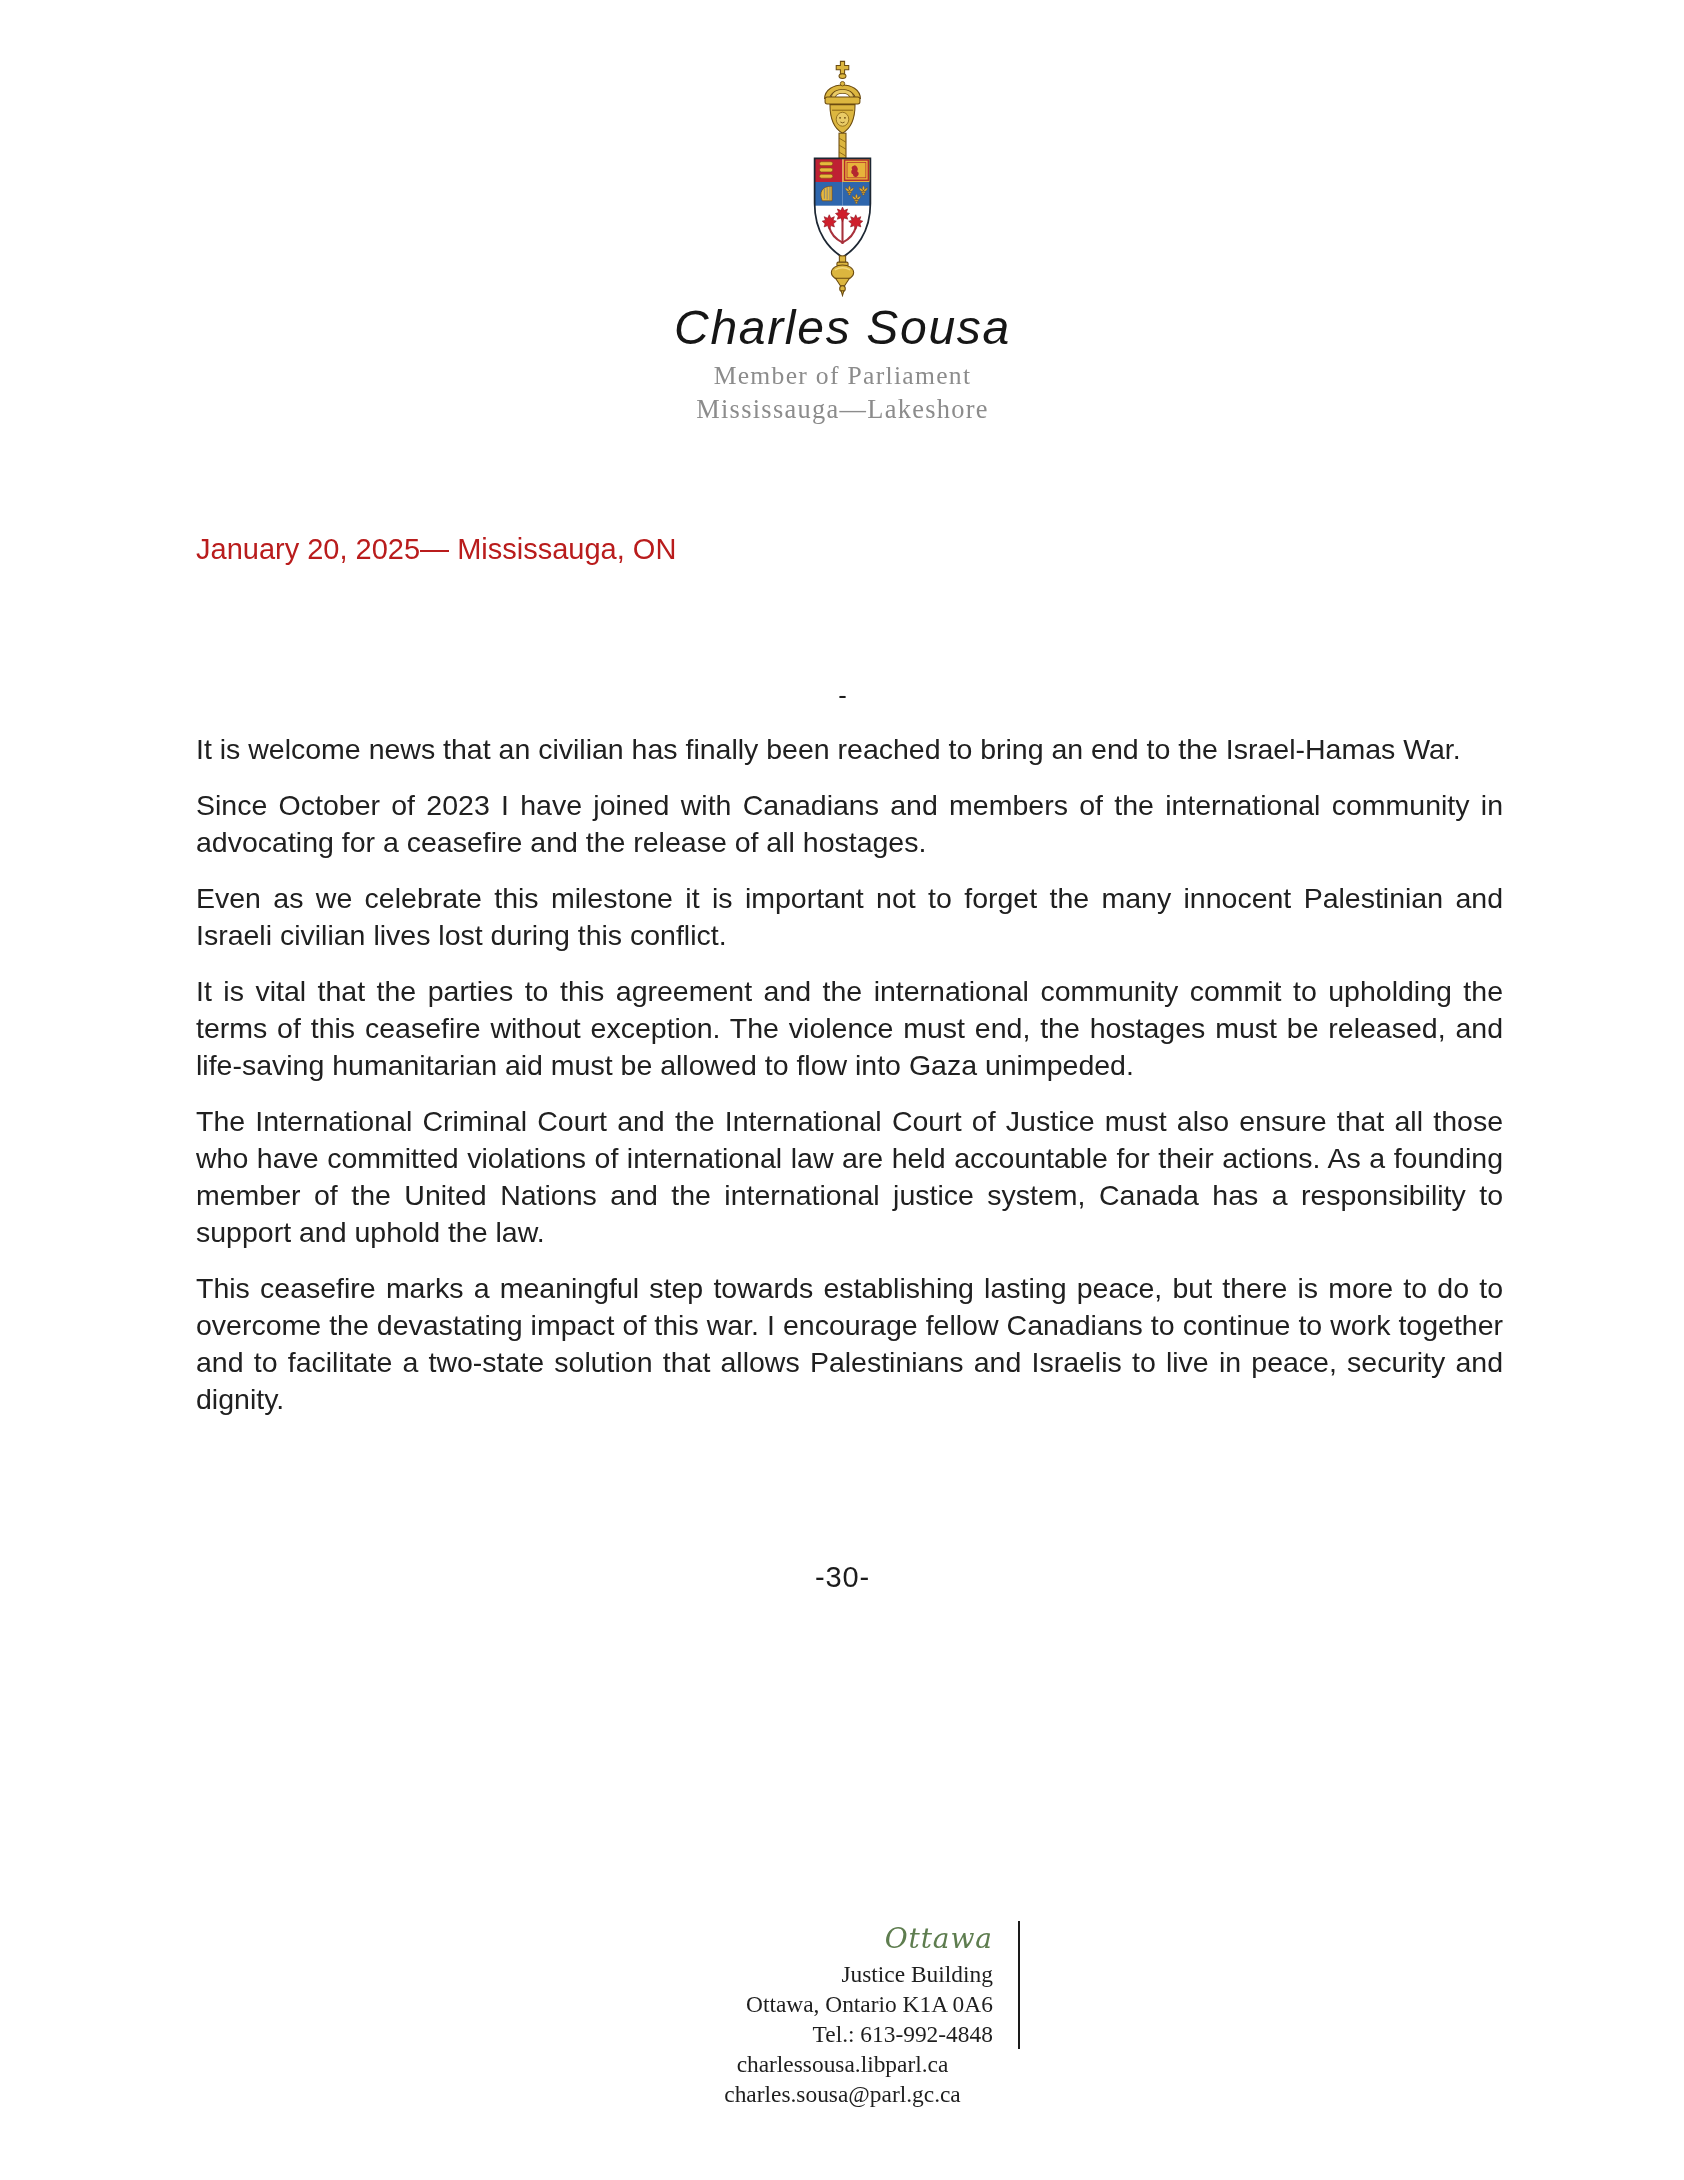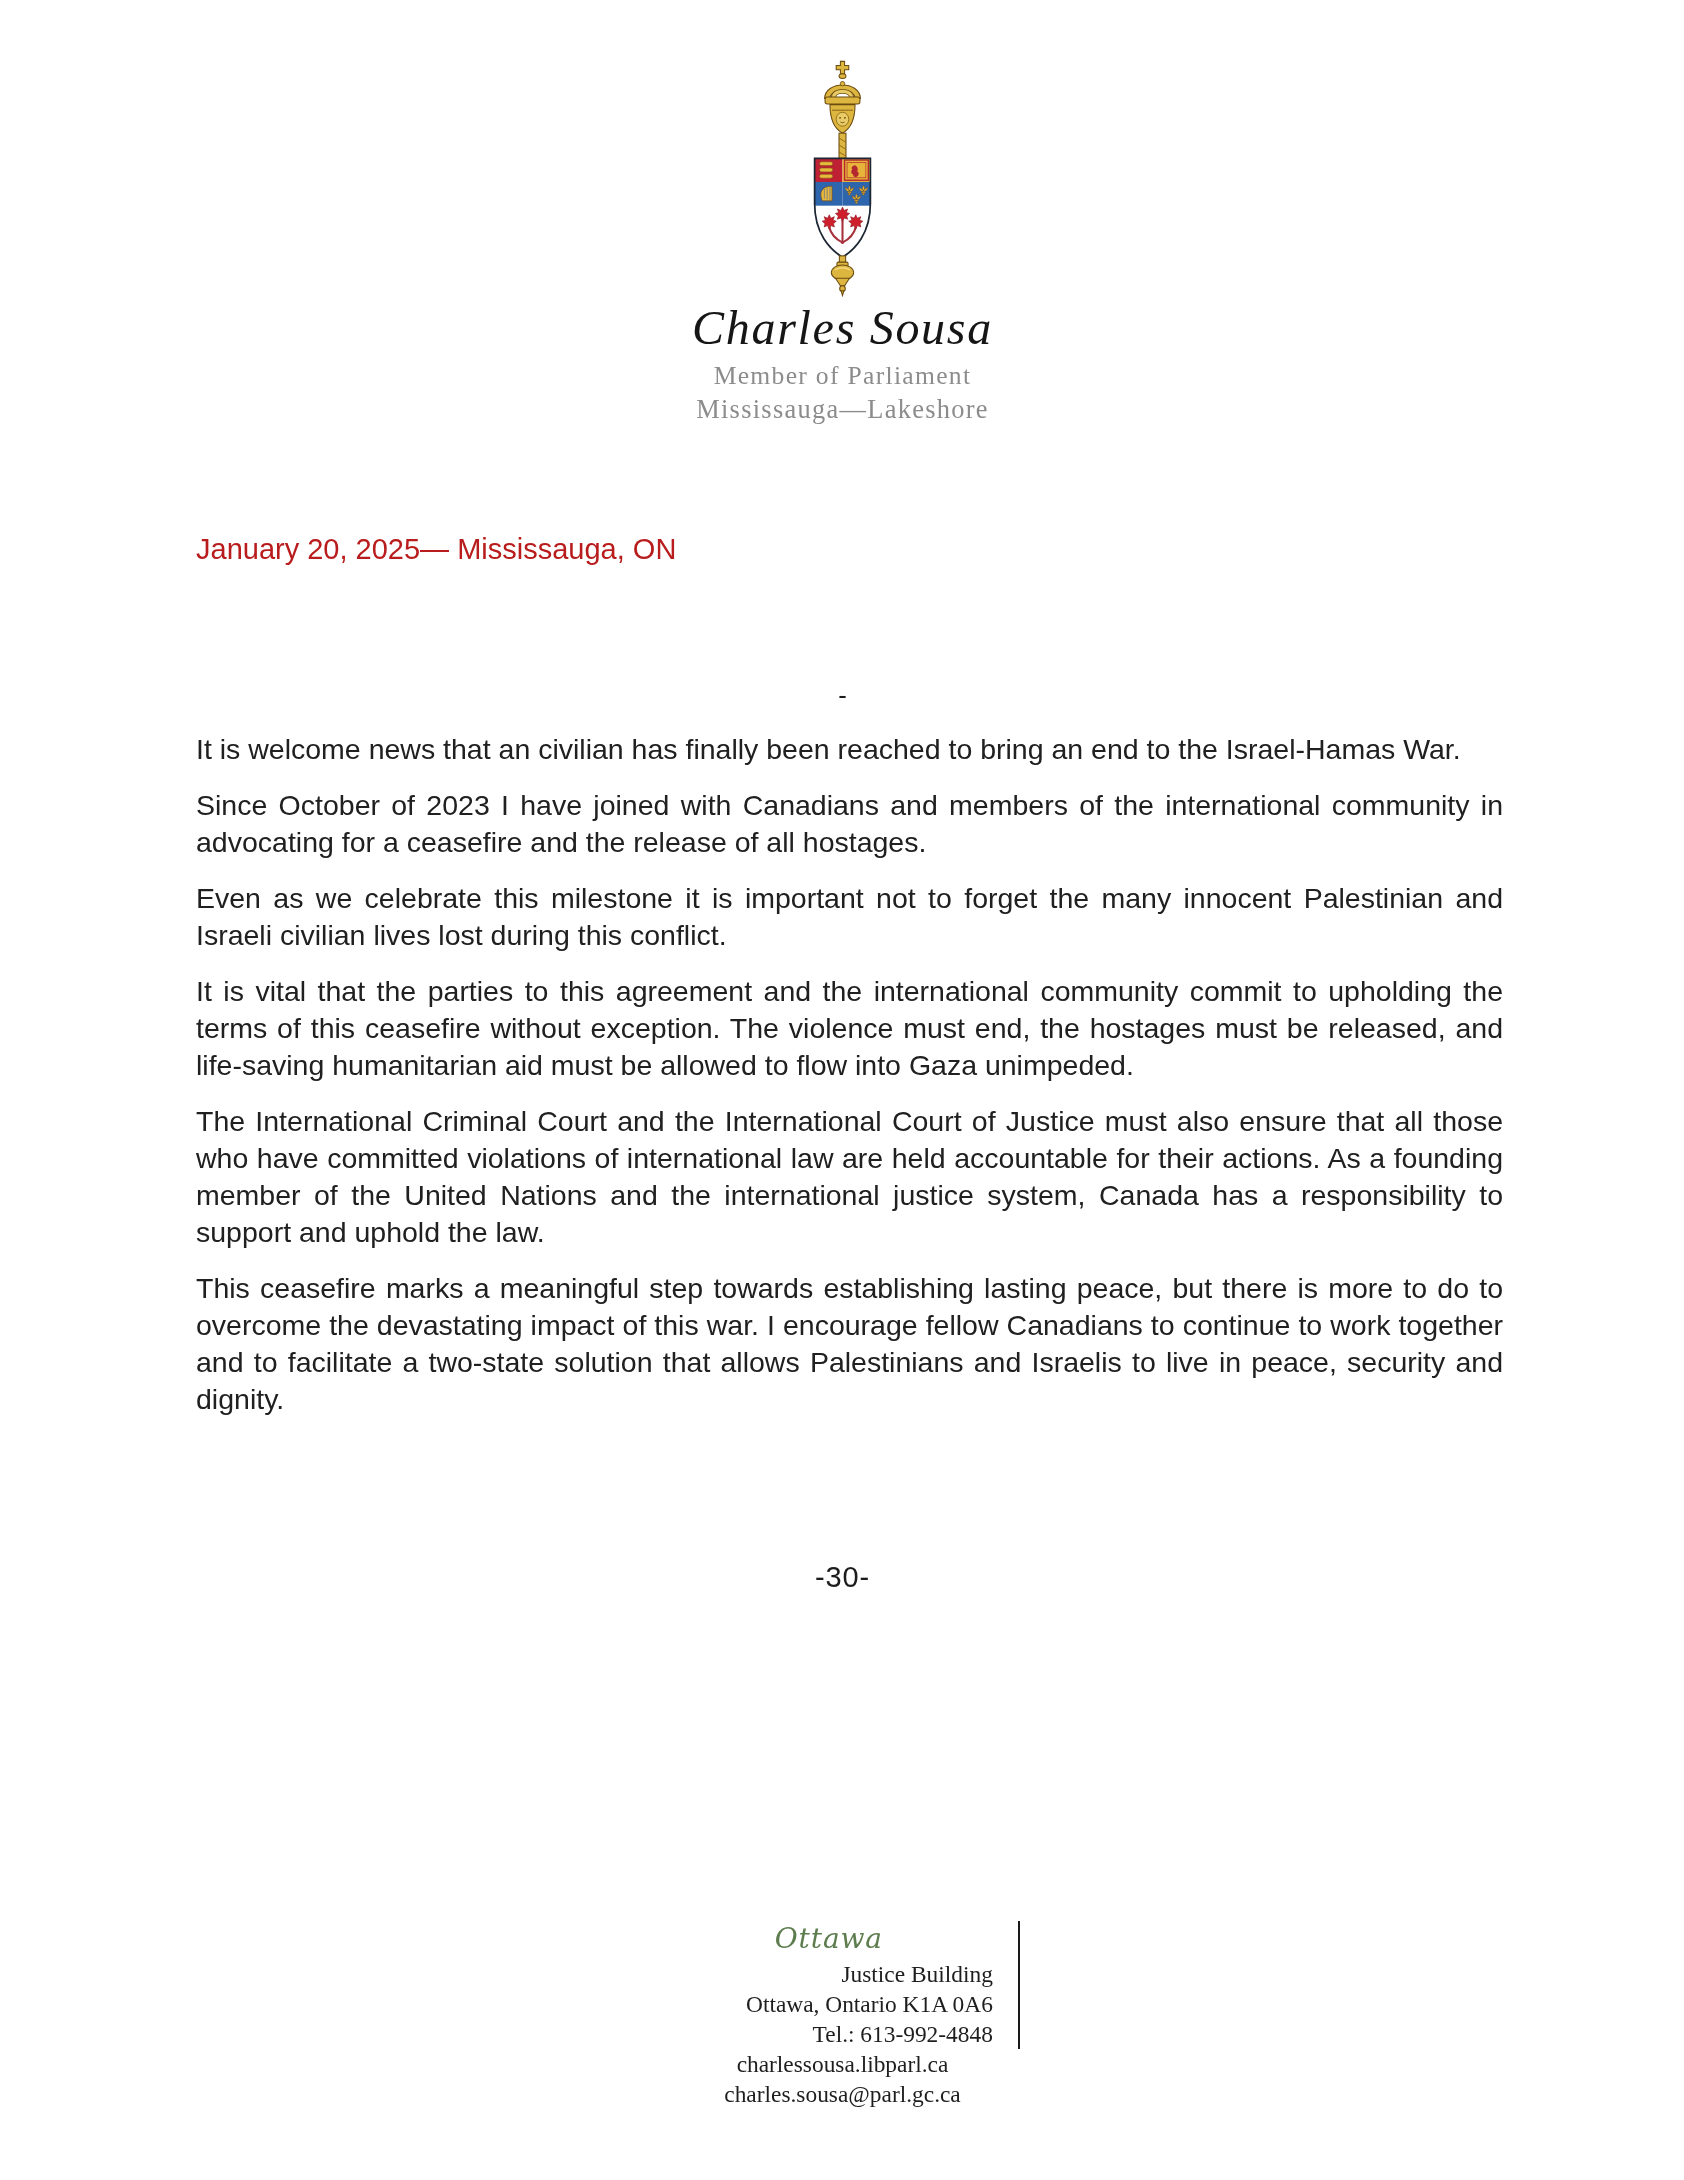--- a/index.html
+++ b/index.html
@@ -11,21 +11,21 @@
     color:#202020;
     overflow:hidden;
   }
   
   .header{
     position:absolute;top:60px;left:0;width:100%;
     display:flex;flex-direction:column;align-items:center;
   }
   .crest{width:85px;height:237px;}
   .mp-name{
-    font-family:Liberation Serif, serif;font-style:italic;
+    font-family:Liberation Sans, sans-serif;font-style:italic;
     font-size:48px;line-height:51px;color:#161616;
     margin-top:5.1px;letter-spacing:1.7px;
   }
   .mp-role{
     font-family:"Liberation Serif",serif;
     font-size:25.6px;line-height:31px;color:#8c8c8c;
     letter-spacing:1.3px;margin-top:6.8px;
   }
   .mp-riding{
     font-family:"Liberation Serif",serif;
@@ -63,21 +63,21 @@
     position:absolute;top:1921px;left:0;width:100%;
     display:flex;justify-content:center;align-items:stretch;
     font-family:"Liberation Serif",serif;
   }
   .f-col{width:328px;font-size:23.4px;line-height:30px;color:#1e1e1e;}
   .f-col.left{text-align:right;padding-right:25.6px;}
   .f-col.right{text-align:left;padding-left:25.6px;}
   .f-heading{
     font-family:"DejaVu Serif",serif;font-style:italic;
     font-size:28px;line-height:36px;color:#5e7d4f;
-    margin-bottom:1.7px;letter-spacing:0.9px;text-align:center;
+    margin-bottom:1.7px;letter-spacing:0.9px;
   }
   .f-divider{width:1.7px;background:#1a1a1a;}
   .f-contact{
     position:absolute;top:2049px;left:0;width:100%;
     text-align:center;font-family:"Liberation Serif",serif;
     font-size:23.4px;line-height:30px;color:#1e1e1e;
   }
 </style>
 </head>
 <body>

